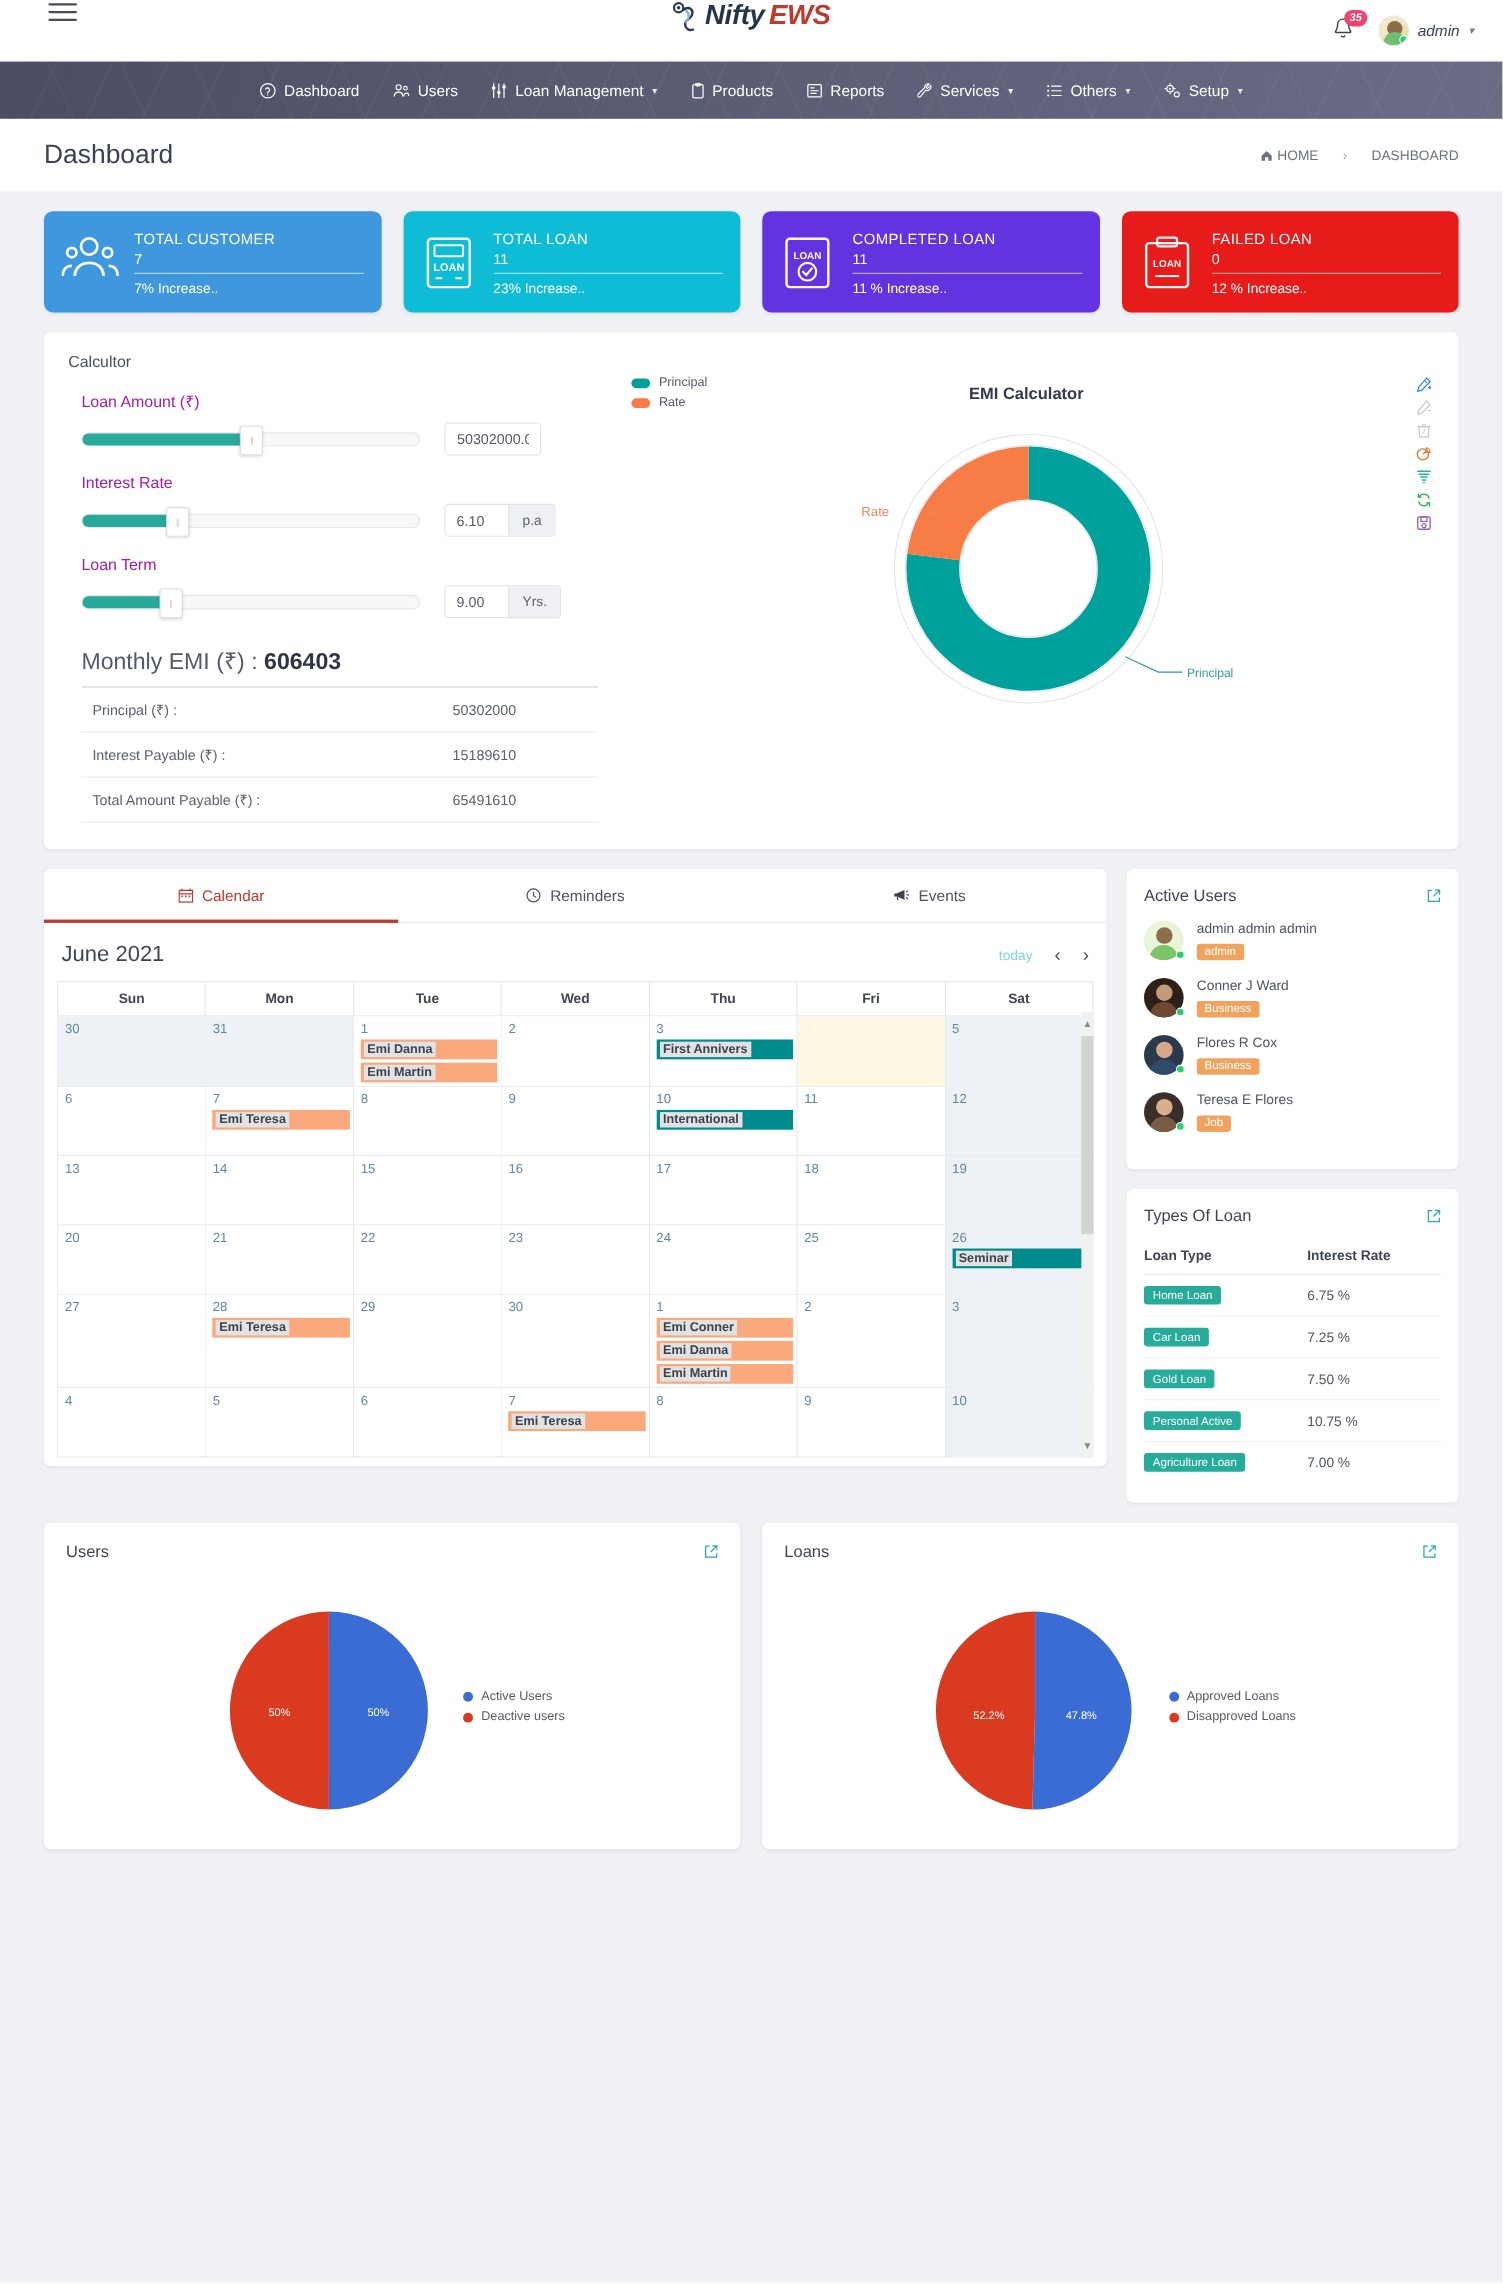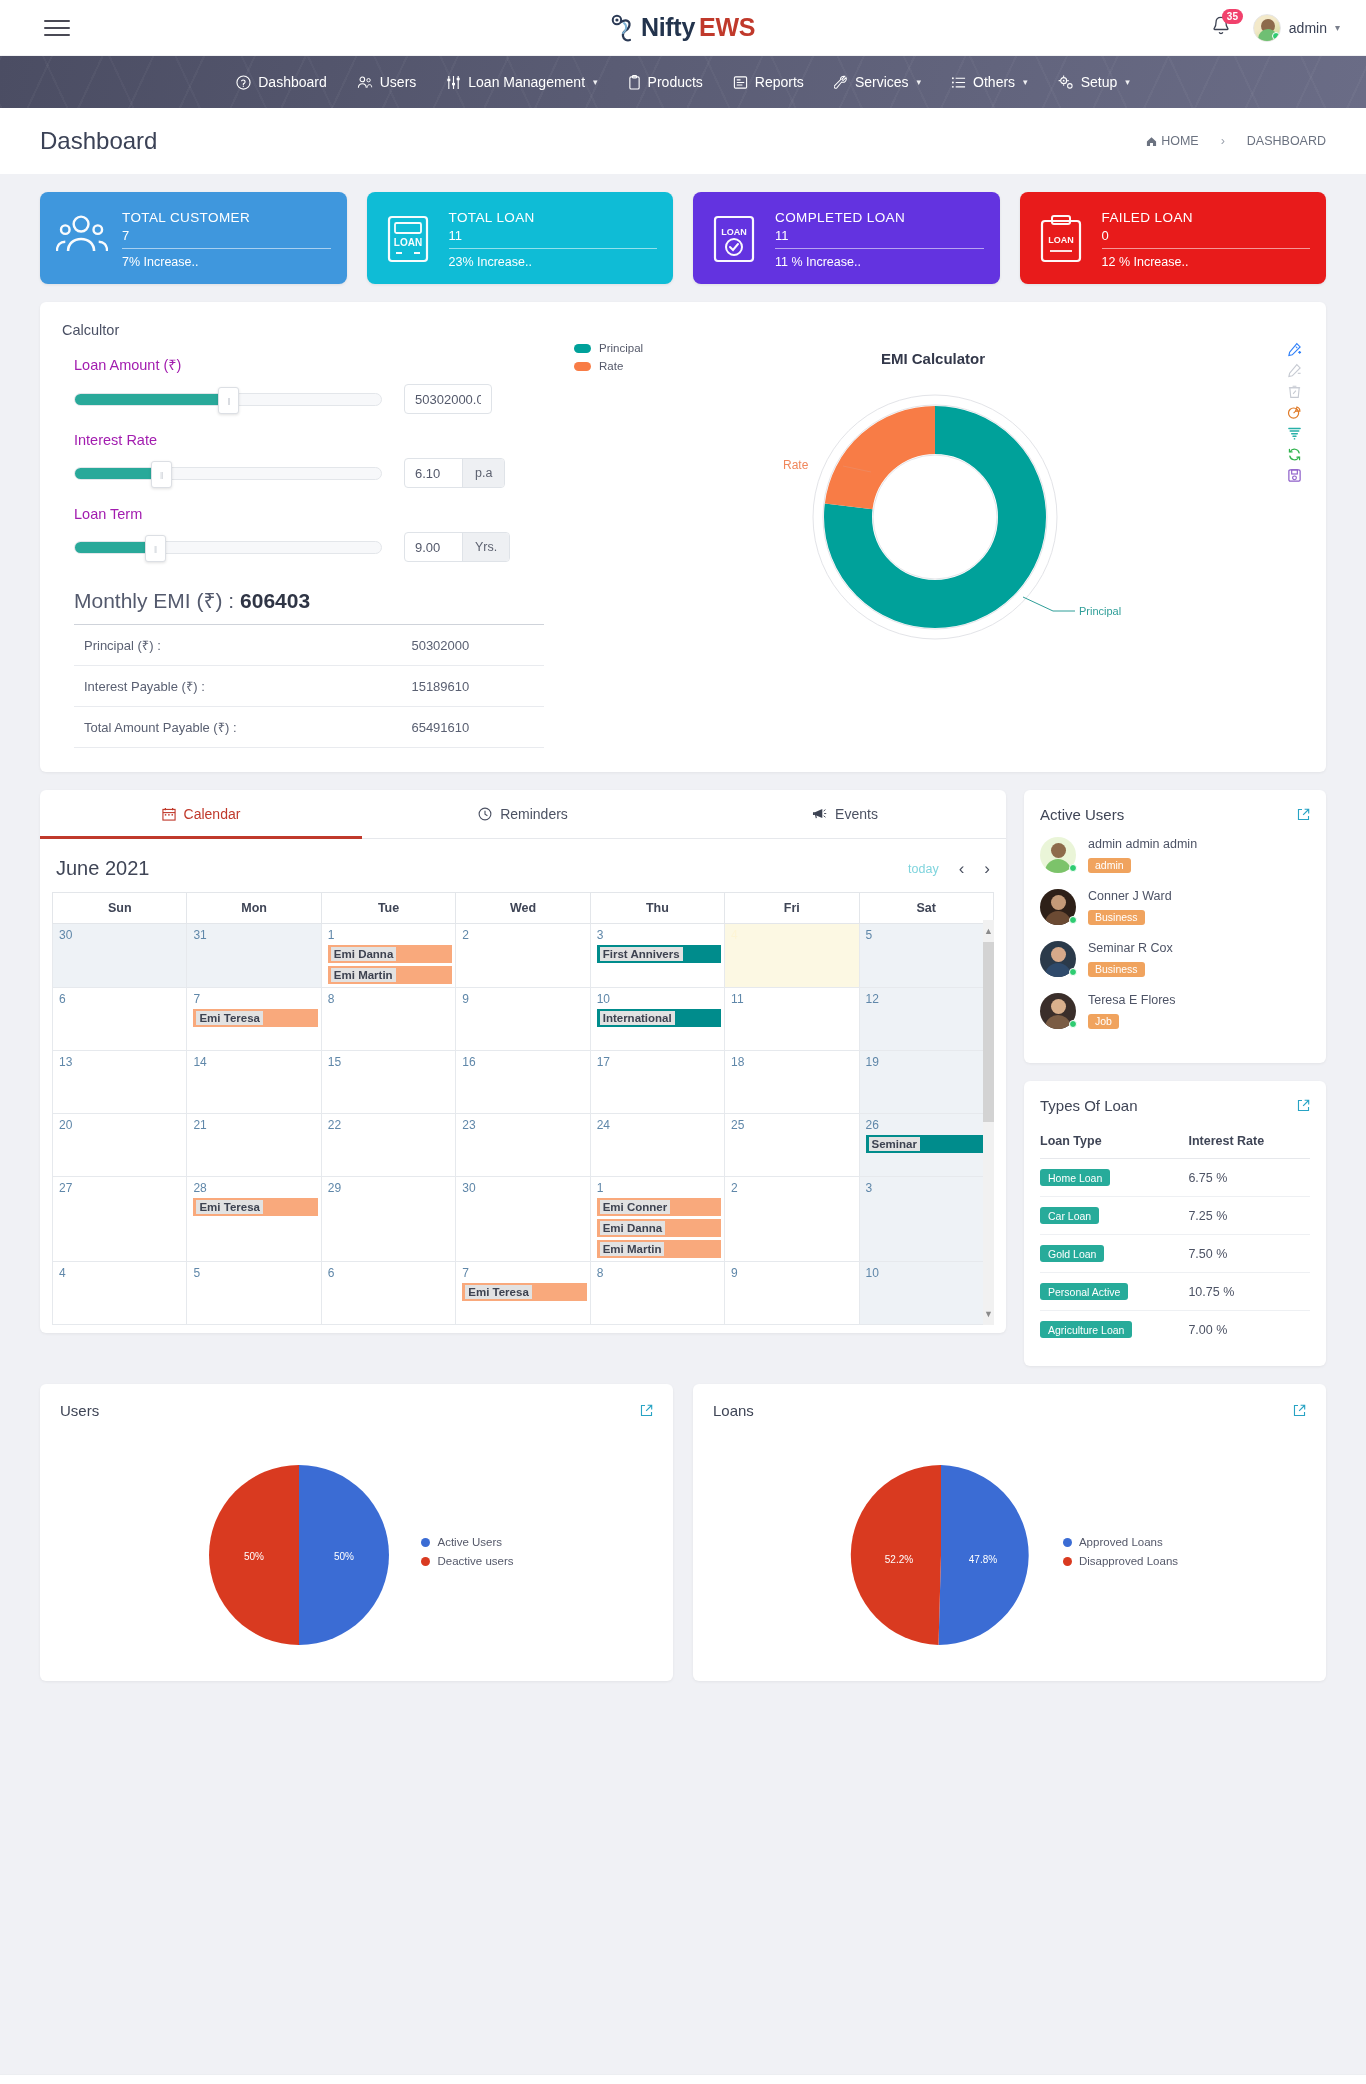--- a/index.html
+++ b/index.html
@@ -9,24 +9,24 @@
     font-family: "Liberation Sans", sans-serif;
     color: #3b4256;
   }
   body { width: 1366px; min-height: 2084px; overflow-x: hidden; }
 
   
   .topbar {
     height: 56px;
     background: #ffffff;
     display: flex;
-    align-items: center;
     padding: 0 26px;
     position: relative;
     border-bottom: 1px solid #f2f2f4;
+    font-style: italic;
   }
   .hamburger {
     width: 26px; height: 22px;
     display: flex; flex-direction: column; justify-content: center; gap: 5px;
     cursor: pointer;
     margin-left: 18px;
   }
   .hamburger i { display: block; height: 2px; background: #4a4a55; border-radius: 1px; }
 
   .brand {
@@ -859,21 +859,21 @@
               <div><div class="u-name">Conner J Ward</div><span class="u-tag tag-business">Business</span></div>
             </div>
             <div class="user-row">
               <div class="ava">
                 <span class="img" style="background:#2b3a4a;position:relative;display:block">
                   <span style="position:absolute;width:15px;height:15px;border-radius:50%;background:#d7a98a;top:6px;left:10.5px"></span>
                   <span style="position:absolute;width:26px;height:14px;border-radius:13px 13px 0 0;background:#2f4a6b;bottom:0;left:5px"></span>
                 </span>
                 <span class="dot"></span>
               </div>
-              <div><div class="u-name">Seminar R Cox</div><span class="u-tag tag-business">Business</span></div>
+              <div><div class="u-name">Flores R Cox</div><span class="u-tag tag-business">Business</span></div>
             </div>
             <div class="user-row">
               <div class="ava">
                 <span class="img" style="background:#3a2e2a;position:relative;display:block">
                   <span style="position:absolute;width:15px;height:15px;border-radius:50%;background:#d9b08c;top:6px;left:10.5px"></span>
                   <span style="position:absolute;width:26px;height:14px;border-radius:13px 13px 0 0;background:#7a5c44;bottom:0;left:5px"></span>
                 </span>
                 <span class="dot"></span>
               </div>
               <div><div class="u-name">Teresa E Flores</div><span class="u-tag tag-job">Job</span></div>

